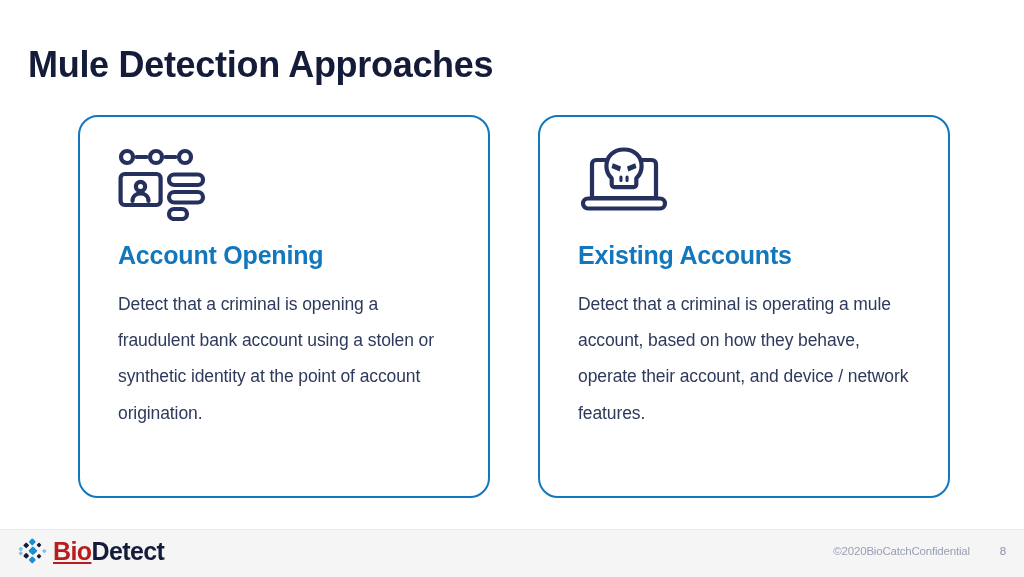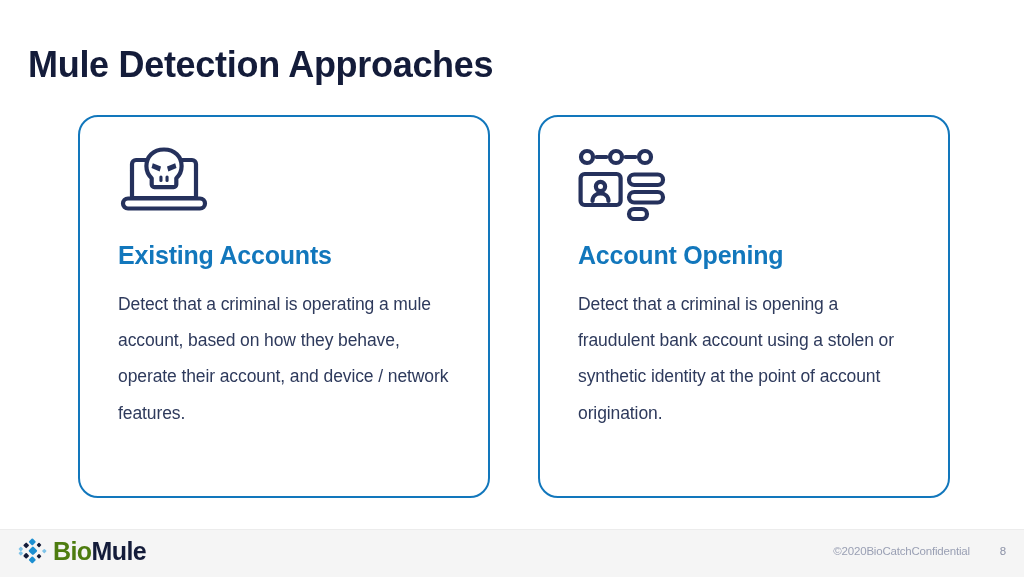--- a/index.html
+++ b/index.html
@@ -96,21 +96,21 @@
     display: flex;
     align-items: center;
     gap: 5px;
   }
   .logo-text {
     font-size: 25px;
     font-weight: bold;
     letter-spacing: -0.6px;
     line-height: 1;
   }
-  .logo-bio { color: #4d7c0f; }
+  .logo-bio { color: #b91c1c; text-decoration: underline; }
   .logo-catch { color: #141c3a; }
 
   .footer-right {
     position: absolute;
     right: 18px;
     top: 15px;
     display: flex;
     align-items: flex-start;
     gap: 30px;
     font-size: 11.5px;
@@ -120,44 +120,20 @@
   .page-num { color: #8d93a8; }
 </style>
 </head>
 <body>
 
 <div class="slide">
 
   <div class="slide-title">Mule Detection Approaches</div>
 
   <div class="cards">
-
-    <div class="card card-2">
-      <div class="card-icon">
-        <svg width="92" height="74" viewBox="0 0 92 74" fill="none" aria-hidden="true">
-          <g stroke="#25315c" stroke-width="4.2" fill="none" stroke-linecap="round" stroke-linejoin="round">
-            <path d="M14 23.5v-6.5a4 4 0 0 1 4-4h10"></path>
-            <path d="M64 13h10a4 4 0 0 1 4 4v6.5"></path>
-            <path d="M14 23.5V51h64V23.5"></path>
-            <rect x="5" y="51.5" width="82" height="10" rx="5" fill="#ffffff"></rect>
-          </g>
-          <g fill="#ffffff" stroke="#25315c" stroke-width="4.2" stroke-linejoin="round">
-            <path d="M46 2.5c-10.8 0-17.6 7.4-17.6 16.6 0 5.7 2.4 9.6 5.3 12.2v6.2a2.6 2.6 0 0 0 2.6 2.6h19.4a2.6 2.6 0 0 0 2.6-2.6v-6.2c2.9-2.6 5.3-6.5 5.3-12.2C63.6 9.9 56.8 2.5 46 2.5z"></path>
-          </g>
-          <g fill="#25315c">
-            <path d="M34.8 16.2l8.2 3.4-1.3 4.9-8.2-3.4z"></path>
-            <path d="M57.2 16.2l-8.2 3.4 1.3 4.9 8.2-3.4z"></path>
-            <rect x="41.4" y="28.4" width="3.1" height="6.6" rx="1.5"></rect>
-            <rect x="47.5" y="28.4" width="3.1" height="6.6" rx="1.5"></rect>
-          </g>
-        </svg>
-      </div>
-      <div class="card-heading">Existing Accounts</div>
-      <div class="card-body">Detect that a criminal is operating a mule account, based on how they behave, operate their account, and device / network features.</div>
-    </div>
 
     <div class="card card-1">
       <div class="card-icon">
         <svg width="88" height="74" viewBox="0 0 88 74" fill="none" aria-hidden="true">
           <g stroke="#25315c" stroke-width="4.2" fill="none" stroke-linecap="round">
             <circle cx="9" cy="10" r="6"></circle>
             <circle cx="38" cy="10" r="6"></circle>
             <circle cx="67" cy="10" r="6"></circle>
             <line x1="18.5" y1="10" x2="28.5" y2="10"></line>
             <line x1="47.5" y1="10" x2="57.5" y2="10"></line>
@@ -167,20 +143,44 @@
             <circle cx="22.5" cy="39.5" r="4.6"></circle>
             <path d="M14.5 54c0-4.6 3.6-7.6 8-7.6s8 3 8 7.6" stroke-linecap="round"></path>
             <rect x="51" y="27.5" width="34" height="10.5" rx="5.25"></rect>
             <rect x="51" y="45" width="34" height="10.5" rx="5.25"></rect>
             <rect x="51" y="62" width="18" height="10" rx="5"></rect>
           </g>
         </svg>
       </div>
       <div class="card-heading">Account Opening</div>
       <div class="card-body">Detect that a criminal is opening a fraudulent bank account using a stolen or synthetic identity at the point of account origination.</div>
+    </div>
+
+    <div class="card card-2">
+      <div class="card-icon">
+        <svg width="92" height="74" viewBox="0 0 92 74" fill="none" aria-hidden="true">
+          <g stroke="#25315c" stroke-width="4.2" fill="none" stroke-linecap="round" stroke-linejoin="round">
+            <path d="M14 23.5v-6.5a4 4 0 0 1 4-4h10"></path>
+            <path d="M64 13h10a4 4 0 0 1 4 4v6.5"></path>
+            <path d="M14 23.5V51h64V23.5"></path>
+            <rect x="5" y="51.5" width="82" height="10" rx="5" fill="#ffffff"></rect>
+          </g>
+          <g fill="#ffffff" stroke="#25315c" stroke-width="4.2" stroke-linejoin="round">
+            <path d="M46 2.5c-10.8 0-17.6 7.4-17.6 16.6 0 5.7 2.4 9.6 5.3 12.2v6.2a2.6 2.6 0 0 0 2.6 2.6h19.4a2.6 2.6 0 0 0 2.6-2.6v-6.2c2.9-2.6 5.3-6.5 5.3-12.2C63.6 9.9 56.8 2.5 46 2.5z"></path>
+          </g>
+          <g fill="#25315c">
+            <path d="M34.8 16.2l8.2 3.4-1.3 4.9-8.2-3.4z"></path>
+            <path d="M57.2 16.2l-8.2 3.4 1.3 4.9 8.2-3.4z"></path>
+            <rect x="41.4" y="28.4" width="3.1" height="6.6" rx="1.5"></rect>
+            <rect x="47.5" y="28.4" width="3.1" height="6.6" rx="1.5"></rect>
+          </g>
+        </svg>
+      </div>
+      <div class="card-heading">Existing Accounts</div>
+      <div class="card-body">Detect that a criminal is operating a mule account, based on how they behave, operate their account, and device / network features.</div>
     </div>
 
   </div>
 
   <div class="footer">
     <div class="logo">
       <svg width="30" height="26" viewBox="0 0 30 26" aria-hidden="true">
         <g fill="#1d8fd1">
           <rect x="11.6" y="1.2" width="5.4" height="5.4" rx="1" transform="rotate(45 14.3 3.9)"></rect>
           <rect x="11.6" y="9.5" width="6.6" height="6.6" rx="1.2" transform="rotate(45 14.9 12.8)"></rect>
@@ -191,21 +191,21 @@
           <rect x="6.0" y="15.6" width="4.4" height="4.4" rx="0.9" transform="rotate(45 8.2 17.8)"></rect>
           <rect x="19.2" y="5.2" width="3.6" height="3.6" rx="0.8" transform="rotate(45 21 7)"></rect>
           <rect x="19.2" y="16.4" width="3.6" height="3.6" rx="0.8" transform="rotate(45 21 18.2)"></rect>
         </g>
         <g fill="#7fc3e8">
           <rect x="1.1" y="9.3" width="3.4" height="3.4" rx="0.7" transform="rotate(45 2.8 11)"></rect>
           <rect x="1.1" y="13.6" width="3.4" height="3.4" rx="0.7" transform="rotate(45 2.8 15.3)"></rect>
           <rect x="24.6" y="11.4" width="3.4" height="3.4" rx="0.7" transform="rotate(45 26.3 13.1)"></rect>
         </g>
       </svg>
-      <div class="logo-text"><span class="logo-bio">Bio</span><span class="logo-catch">Mule</span></div>
+      <div class="logo-text"><span class="logo-bio">Bio</span><span class="logo-catch">Detect</span></div>
     </div>
 
     <div class="footer-right">
       <span>©2020BioCatchConfidential</span>
       <span class="page-num">8</span>
     </div>
   </div>
 
 </div>
 

